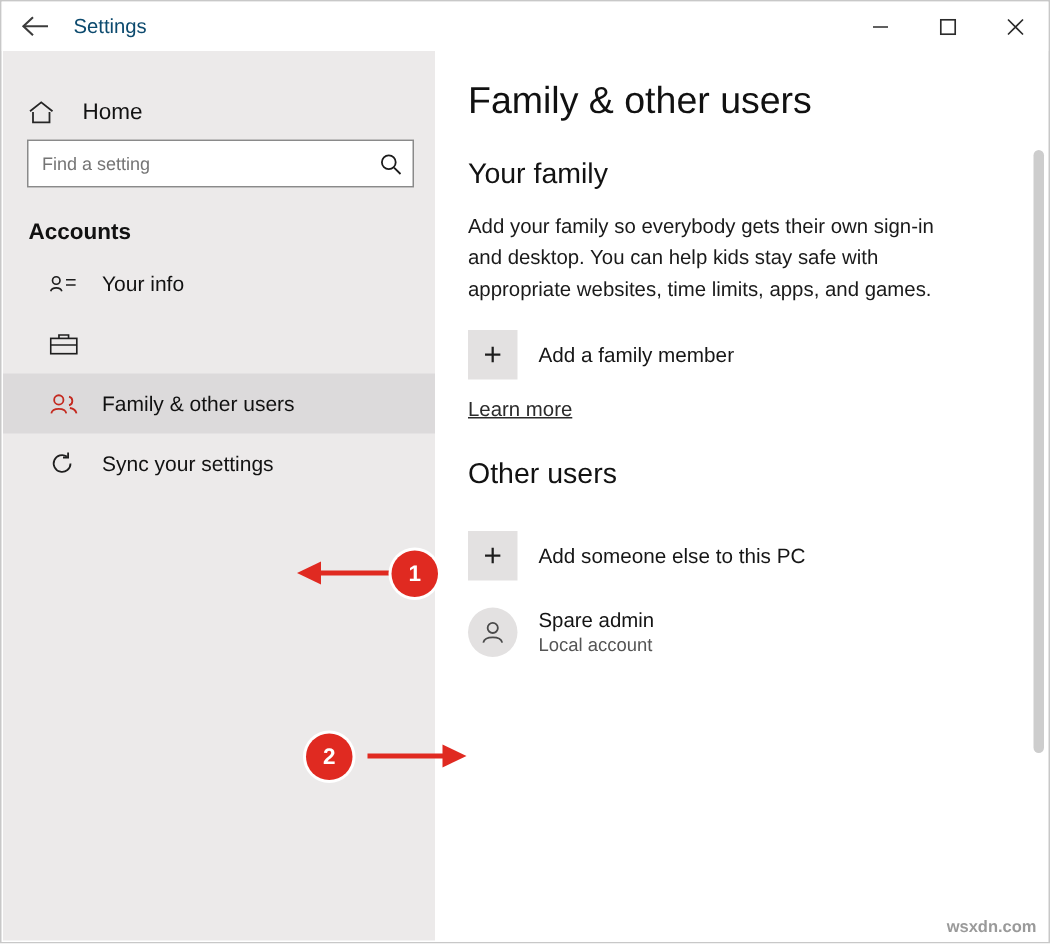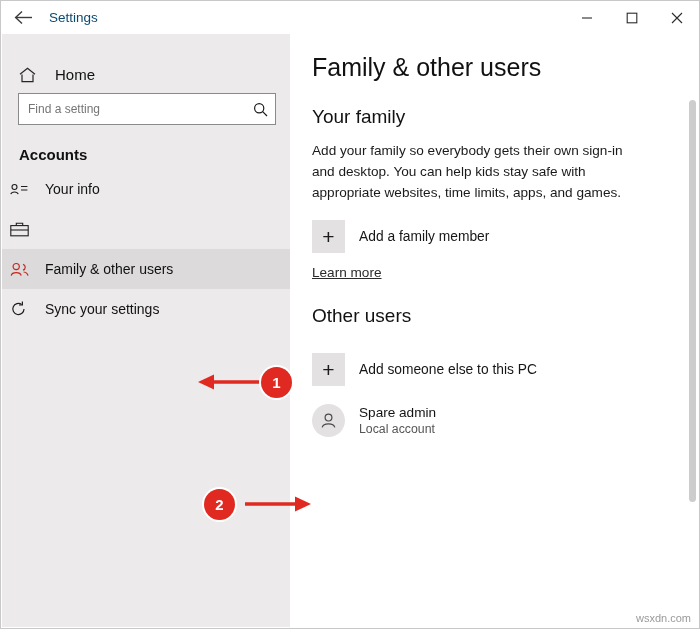--- a/index.html
+++ b/index.html
@@ -123,21 +123,21 @@
     font-weight: bold;
     color: #111111;
     padding-left: 17px;
     margin-top: 21px;
     margin-bottom: 6px;
   }
   .nav-item {
     display: flex;
     align-items: center;
     height: 40px;
-    padding-left: 8px;
+    padding-left: 31px;
     box-sizing: border-box;
     position: relative;
   }
   .nav-item.selected {
     background: #dcdadb;
   }
   .nav-item .ic {
     width: 22px;
     display: flex;
     align-items: center;
@@ -269,20 +269,21 @@
     justify-content: center;
     box-shadow: 0 0 0 2px #ffffff;
   }
   .arrow-svg { position: absolute; }
   .watermark {
     position: absolute;
     right: 8px;
     bottom: 4px;
     font-size: 11px;
     color: #9a9a9a;
+    font-weight: bold;
   }
 </style>
 </head>
 <body>
 
 <div class="window">
 
   <div class="titlebar">
     <div class="back-btn">
       <span>

